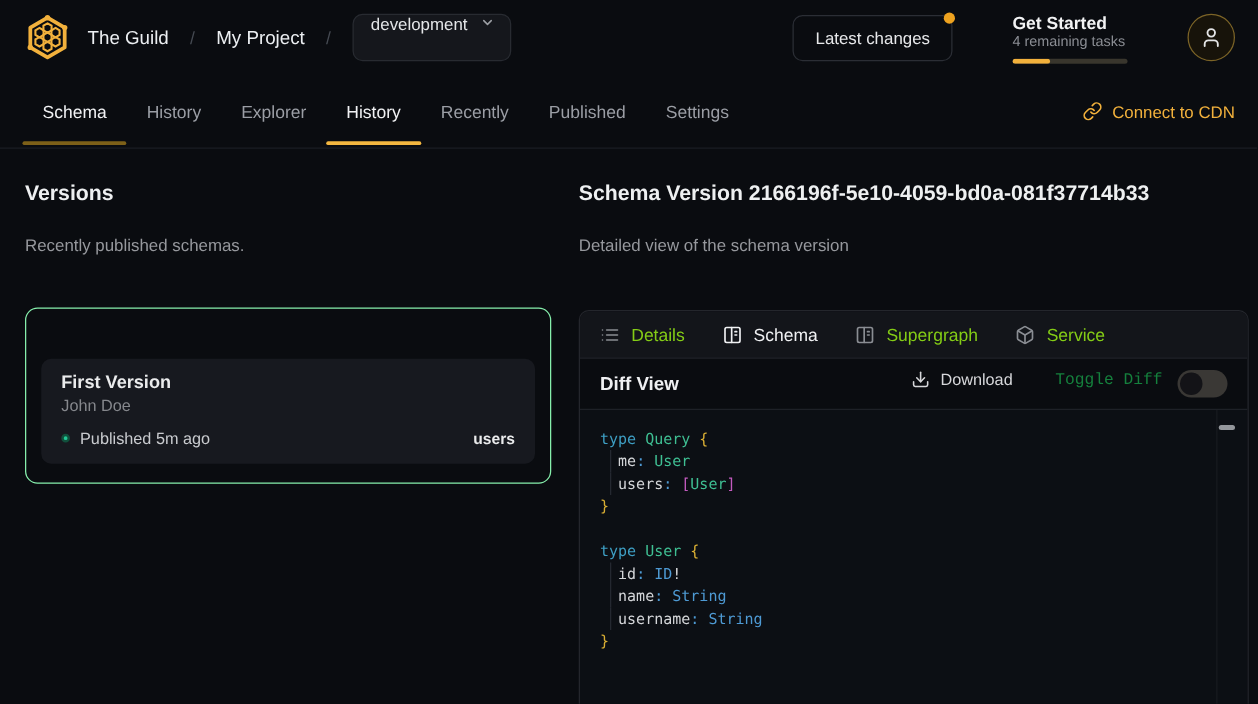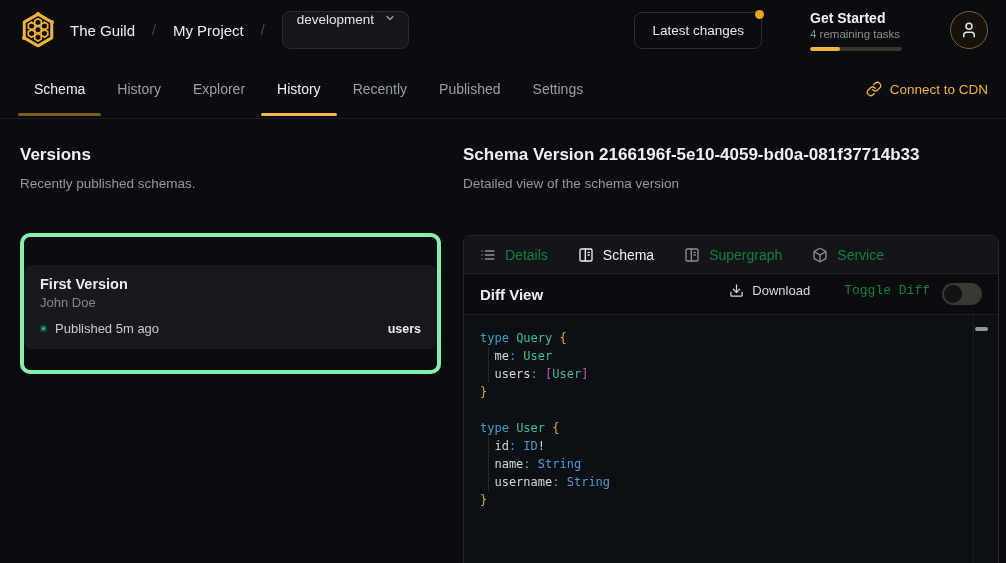--- a/index.html
+++ b/index.html
@@ -52,41 +52,41 @@
     content:""; position:absolute; left:0; right:0; bottom:2px; height:3px; border-radius:2px;
   }
   .nav-tab.dim-line::after { background:#7d6018; }
   .nav-tab.active::after { background:#f4b740; }
   .cdn-link { margin-left:auto; display:flex; align-items:center; gap:8px;
     color:#f2b13c; font-size:13.5px; cursor:pointer; }
 
   
   .main { position:relative; }
   .panel-title { font-size:17px; font-weight:700; color:#eef0f1; }
-  .panel-sub { font-size:13.5px; color:#96989d; margin-top:11px; }
+  .panel-sub { font-size:13.5px; color:#96989d; margin-top:24px; }
 
   .left-col { position:absolute; left:20px; top:26px; width:421px; }
-  .versions-card { margin-top:42px; border:4px solid #86efac; border-radius:10px;
-    height:141px; }
+  .versions-card { margin-top:42px; border:1px solid #86efac; border-radius:10px;
+    padding:12px; height:141px; }
   .version-item { margin-top:28px; background:#17191f; border-radius:8px;
     padding:11px 16px 13px; cursor:pointer; }
   .vi-title { font-size:14.5px; font-weight:600; color:#eaebec; }
   .vi-author { font-size:13px; color:#85878c; margin-top:3px; }
   .vi-row { margin-top:11px; display:flex; align-items:center; }
   .vi-dot { width:7px; height:7px; border-radius:50%; background:#22c795;
     border:2px solid #11503c; margin-right:8px; }
   .vi-status { font-size:13px; color:#c9cbcf; }
   .vi-service { margin-left:auto; font-size:12.5px; font-weight:700; color:#eaebec; }
 
   .right-col { position:absolute; left:463px; top:26px; width:536px; }
   .detail-box { margin-top:44px; border:1px solid #24262c; border-radius:8px;
     height:370px; overflow:hidden; }
   .detail-tabs { height:38px; background:#13151a; border-bottom:1px solid #1e2127;
     display:flex; align-items:center; padding:0 16px; gap:30px; }
-  .dtab { display:flex; align-items:center; gap:9px; font-size:14px; color:#15803d;
+  .dtab { display:flex; align-items:center; gap:9px; font-size:14px; color:#84cc16;
     cursor:pointer; }
   .dtab svg { stroke:#8a8d93; }
   .dtab.active { color:#f0f1f3; font-weight:500; }
   .dtab.active svg { stroke:#f0f1f3; }
   .diff-row { height:41px; border-bottom:1px solid #1e2127; display:flex;
     align-items:center; padding:0 16px; }
   .diff-title { font-size:15px; font-weight:700; color:#eff0f2; }
   .diff-actions { margin-left:auto; display:flex; align-items:flex-start; }
   .download-btn { display:flex; align-items:center; gap:8px; font-size:13px;
     color:#d6d7da; cursor:pointer; background:none; border:none; font-family:inherit; }

